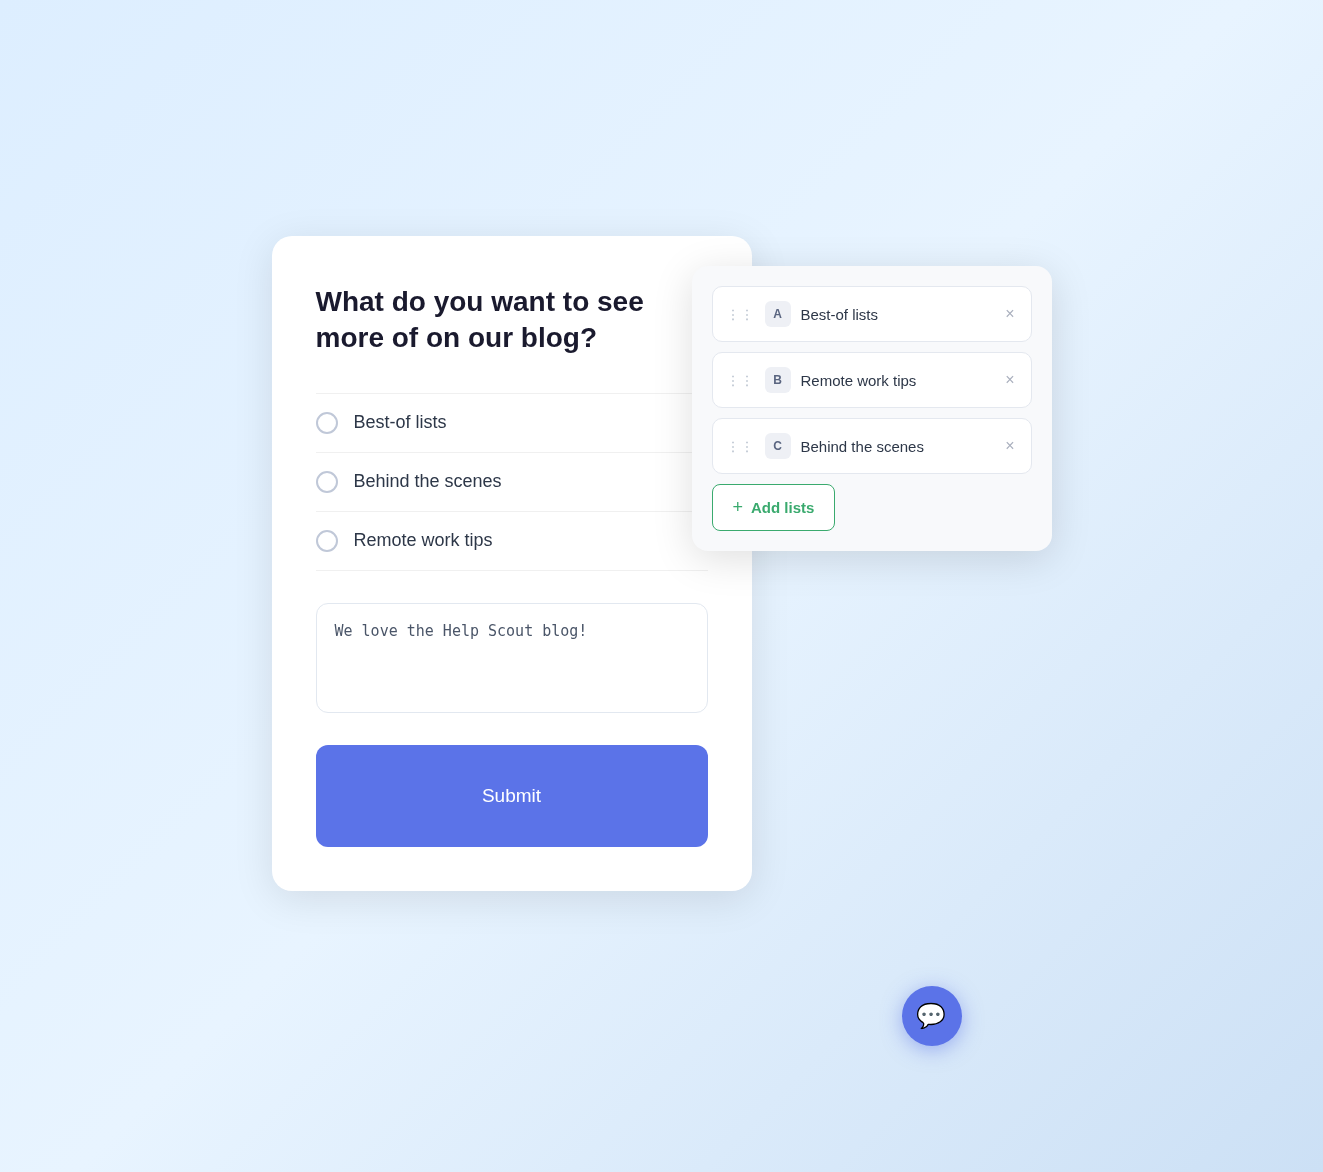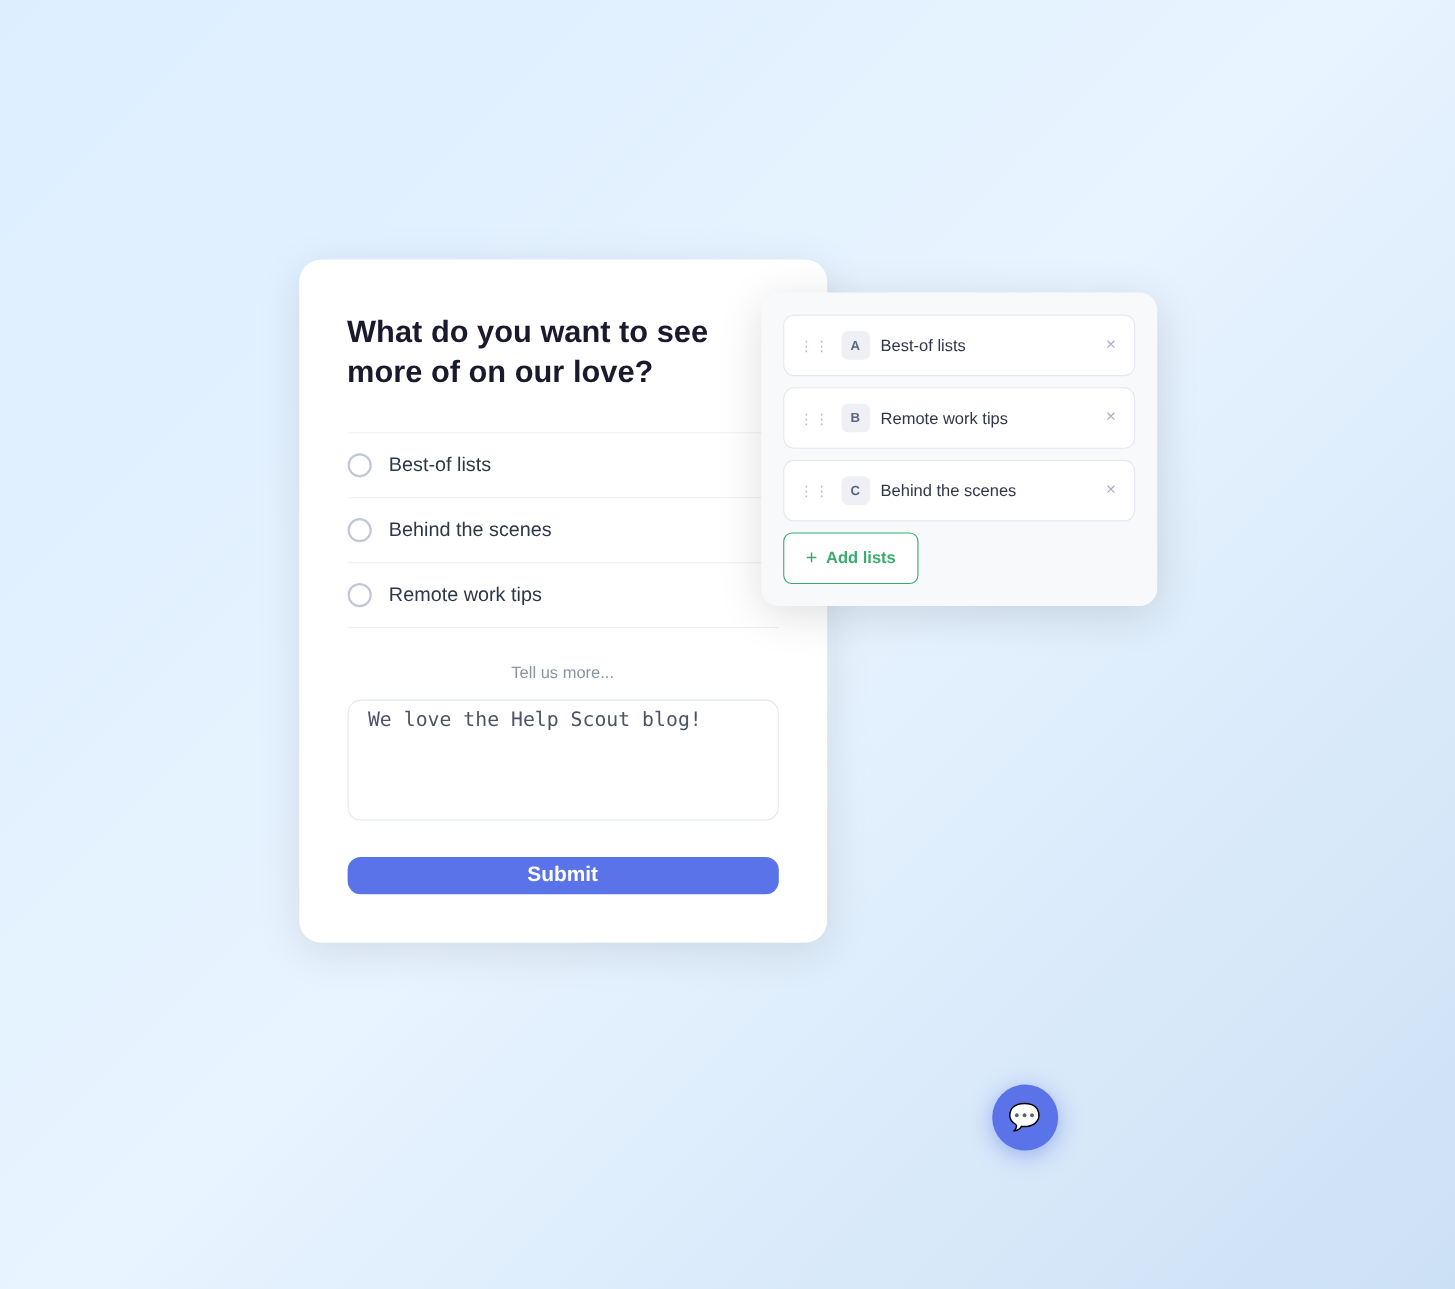--- a/index.html
+++ b/index.html
@@ -83,39 +83,39 @@
       text-align: center;
       font-size: 15px;
       color: #8a94a6;
       margin-bottom: 16px;
     }
 
     .textarea-box {
       width: 100%;
       border: 1px solid #e2e8f0;
       border-radius: 12px;
-      padding: 4px 18px;
-      font-size: 18px;
+      padding: 16px 18px;
+      font-size: 15px;
       color: #4a5568;
       background: #ffffff;
       min-height: 110px;
       resize: none;
       outline: none;
       line-height: 1.5;
     }
 
     .submit-btn {
       width: 100%;
       background: #5b73e8;
       color: #ffffff;
       font-size: 19px;
-      font-weight: 700;
+      font-weight: 400;
       border: none;
       border-radius: 12px;
-      padding: 6px;
+      padding: 40px;
       margin-top: 28px;
       cursor: pointer;
       text-align: center;
     }
 
     
     .editor-panel {
       position: absolute;
       right: 0;
       top: 80px;
@@ -215,38 +215,37 @@
       color: #ffffff;
       font-size: 24px;
     }
   </style>
 </head>
 <body>
 
 <div class="scene">
 
   <div class="survey-card">
-    <h2 class="survey-title">What do you want to see more of on our love?</h2>
+    <h2 class="survey-title">What do you want to see more of on our blog?</h2>
 
     <div class="options-list">
       <div class="option-item">
         <div class="radio-circle"></div>
         <span class="option-label">Best-of lists</span>
       </div>
       <div class="option-item">
         <div class="radio-circle"></div>
         <span class="option-label">Behind the scenes</span>
       </div>
       <div class="option-item">
         <div class="radio-circle"></div>
         <span class="option-label">Remote work tips</span>
       </div>
     </div>
 
-    <p class="tell-us-more">Tell us more...</p>
     <textarea class="textarea-box" style="">We love the Help Scout blog!</textarea>
 
     <button class="submit-btn">Submit</button>
   </div>
 
   <div class="editor-panel">
 
     <div class="editor-row">
       <span class="drag-handle">⋮⋮</span>
       <div class="option-badge">A</div>

